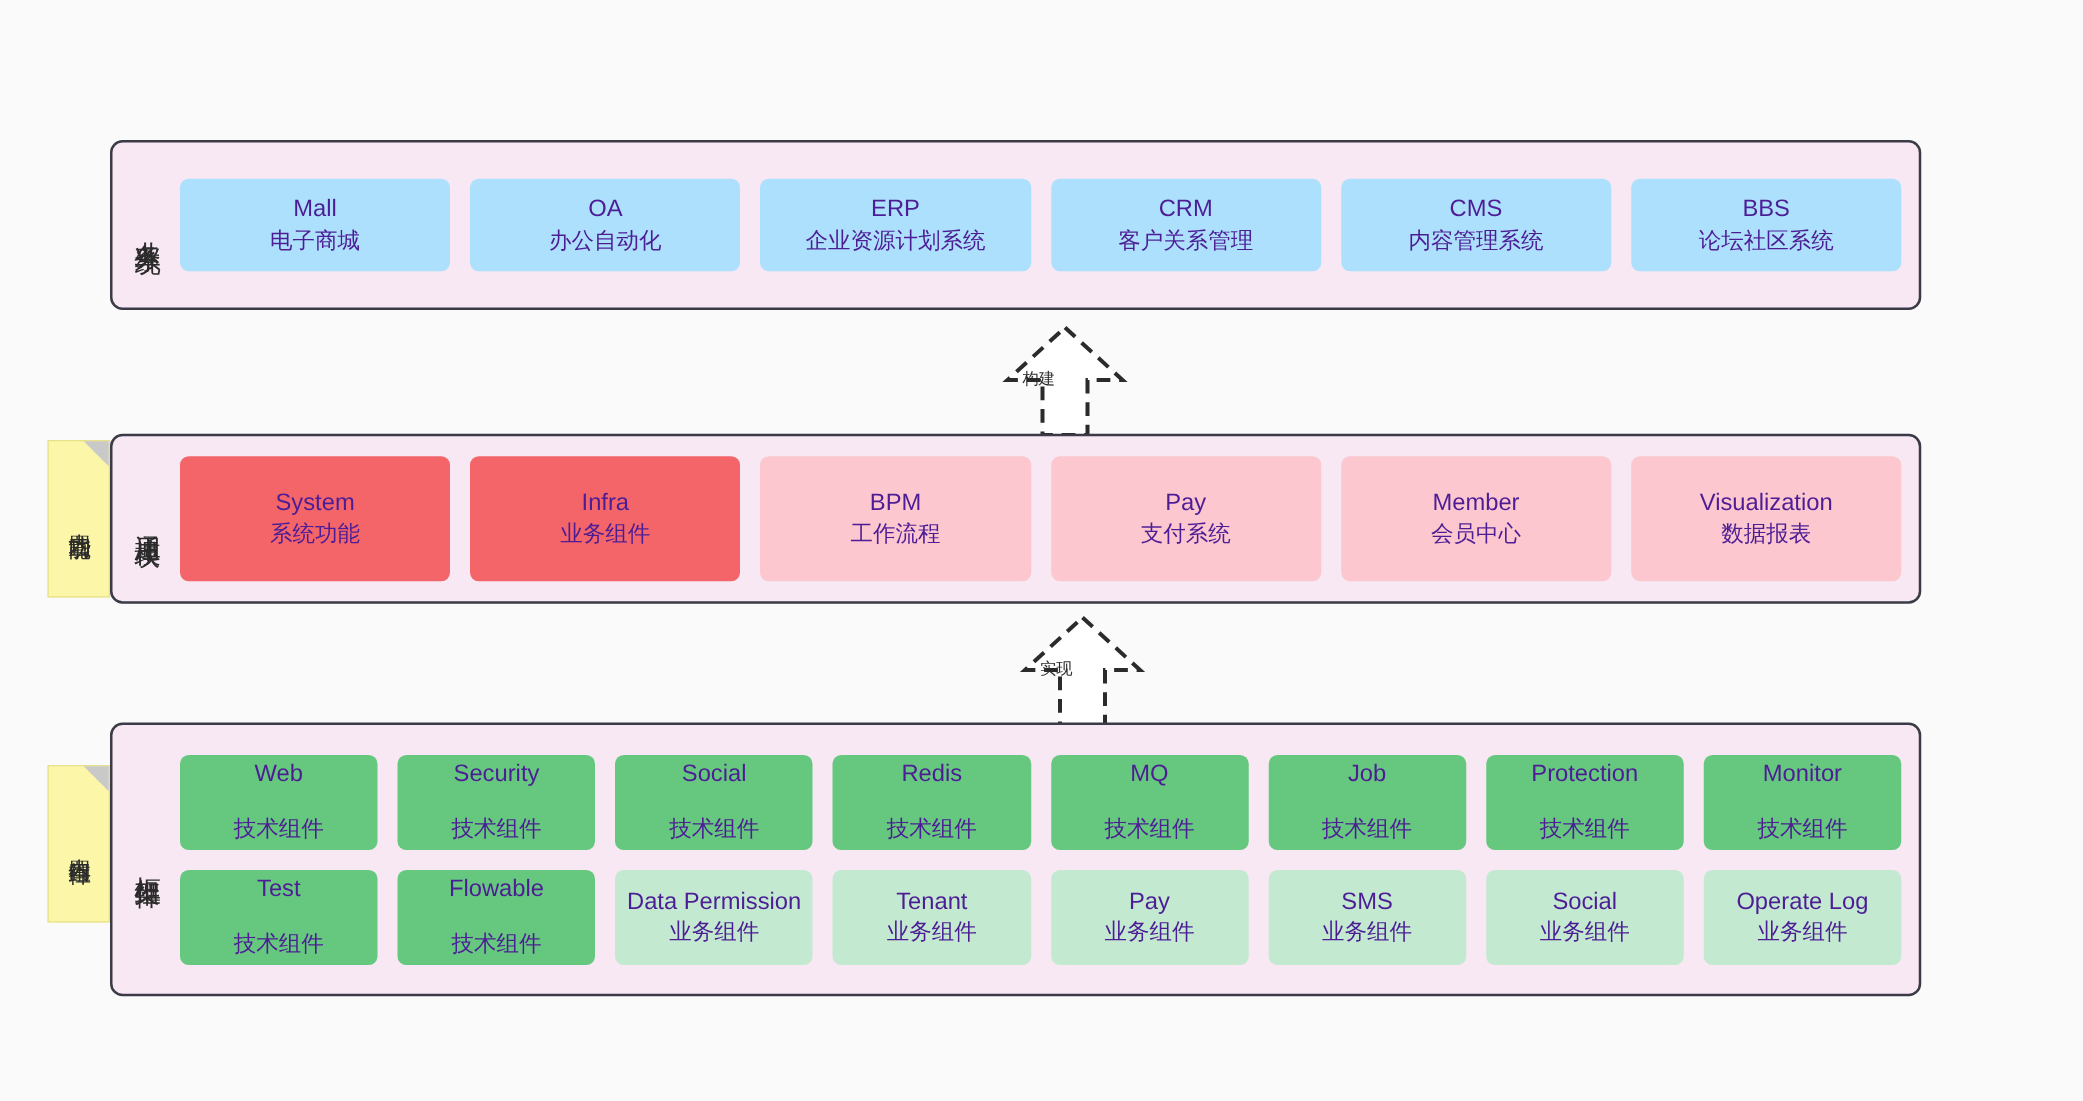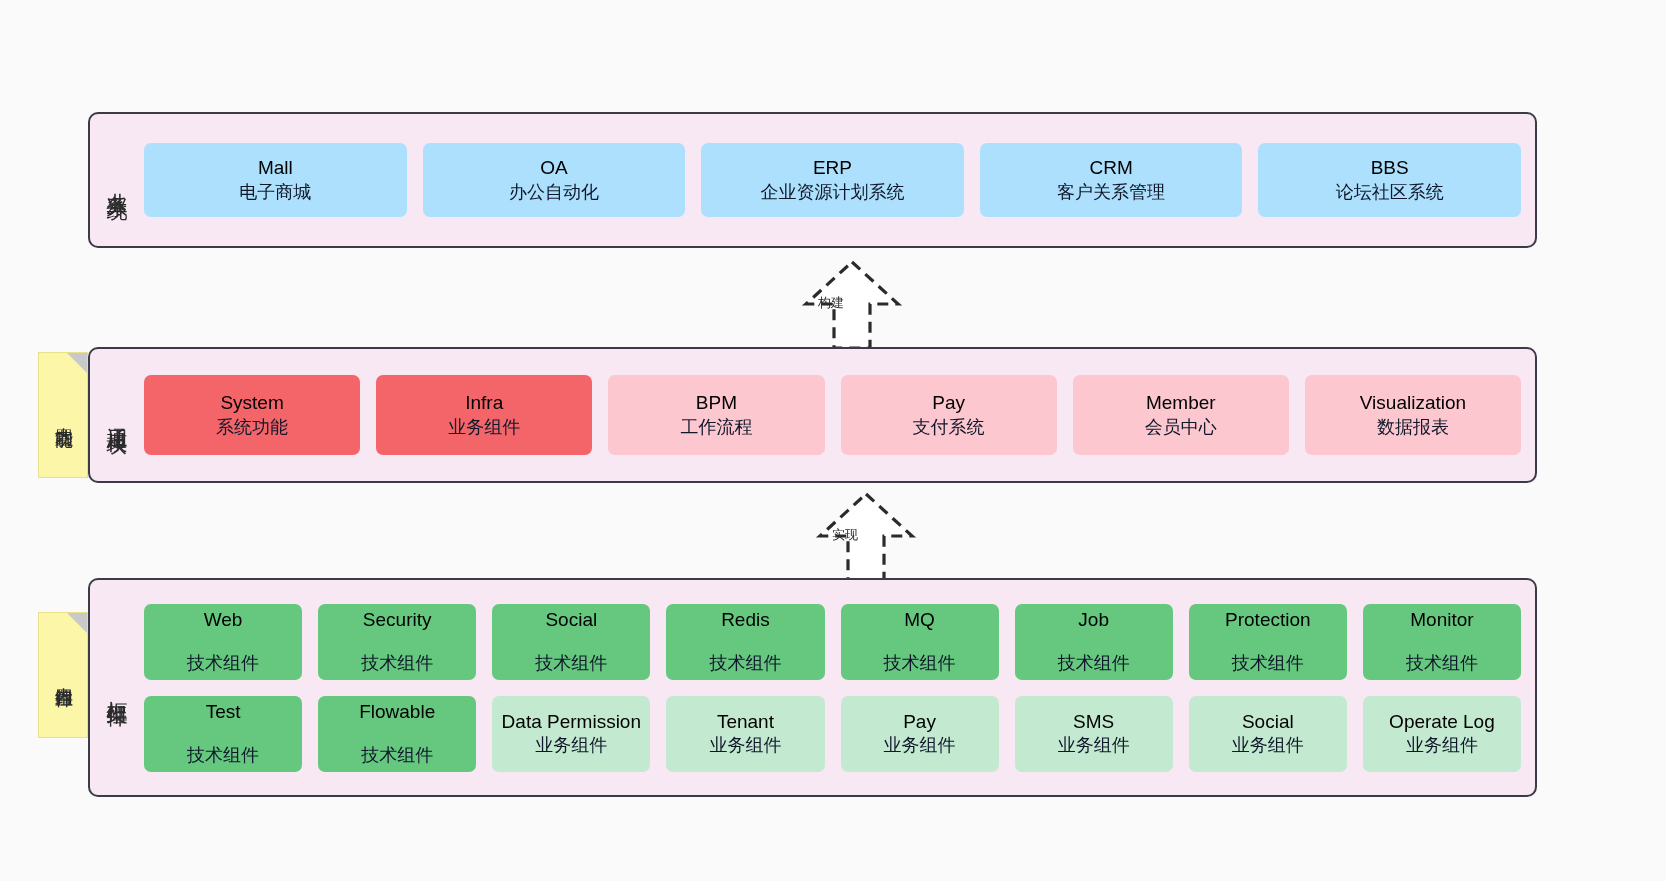--- a/index.html
+++ b/index.html
@@ -78,41 +78,41 @@
     display: flex;
     flex-direction: column;
     align-items: center;
     justify-content: center;
     text-align: center;
     line-height: 1.28;
     padding: 6px 4px;
   }
   .node .t1 {
     font-size: 19px;
-    color: #000000;
+    color: #4c1d95;
   }
   .node .t2 {
     font-size: 18px;
-    color: #0f172a;
+    color: #4c1d95;
   }
 
   .c-blue        { background: #ade0fd; }
   .c-red         { background: #f4656a; }
   .c-pink        { background: #fcc7cf; }
   .c-green       { background: #66c87f; gap: 20px; }
   .c-green-light { background: #c3ead0; }
 
   
   #layer-business  { left: 88px;  top: 112px; width: 1449px; height: 136px; }
   #layer-business .layer-body { padding-left: 0; }
   #layer-common    { left: 88px;  top: 347px; width: 1449px; height: 136px; }
   #layer-framework { left: 88px;  top: 578px; width: 1449px; height: 219px; }
 
   #layer-business .node  { height: 74px; }
-  #layer-common  .node   { height: 80px; }
+  #layer-common  .node   { height: 100px; }
   #layer-framework .node { height: 76px; }
 
   
   .note {
     position: absolute;
     box-sizing: border-box;
     background: #fbf6a8;
     border: 1px solid #e8e08a;
     width: 50px;
     display: flex;
@@ -172,20 +172,24 @@
             <span class="t1">OA</span>
             <span class="t2">办公自动化</span>
           </div>
           <div class="node c-blue">
             <span class="t1">ERP</span>
             <span class="t2">企业资源计划系统</span>
           </div>
           <div class="node c-blue">
             <span class="t1">CRM</span>
             <span class="t2">客户关系管理</span>
+          </div>
+          <div class="node c-blue">
+            <span class="t1">CMS</span>
+            <span class="t2">内容管理系统</span>
           </div>
           <div class="node c-blue">
             <span class="t1">BBS</span>
             <span class="t2">论坛社区系统</span>
           </div>
         </div>
       </div>
     </div>
   </div>
 

